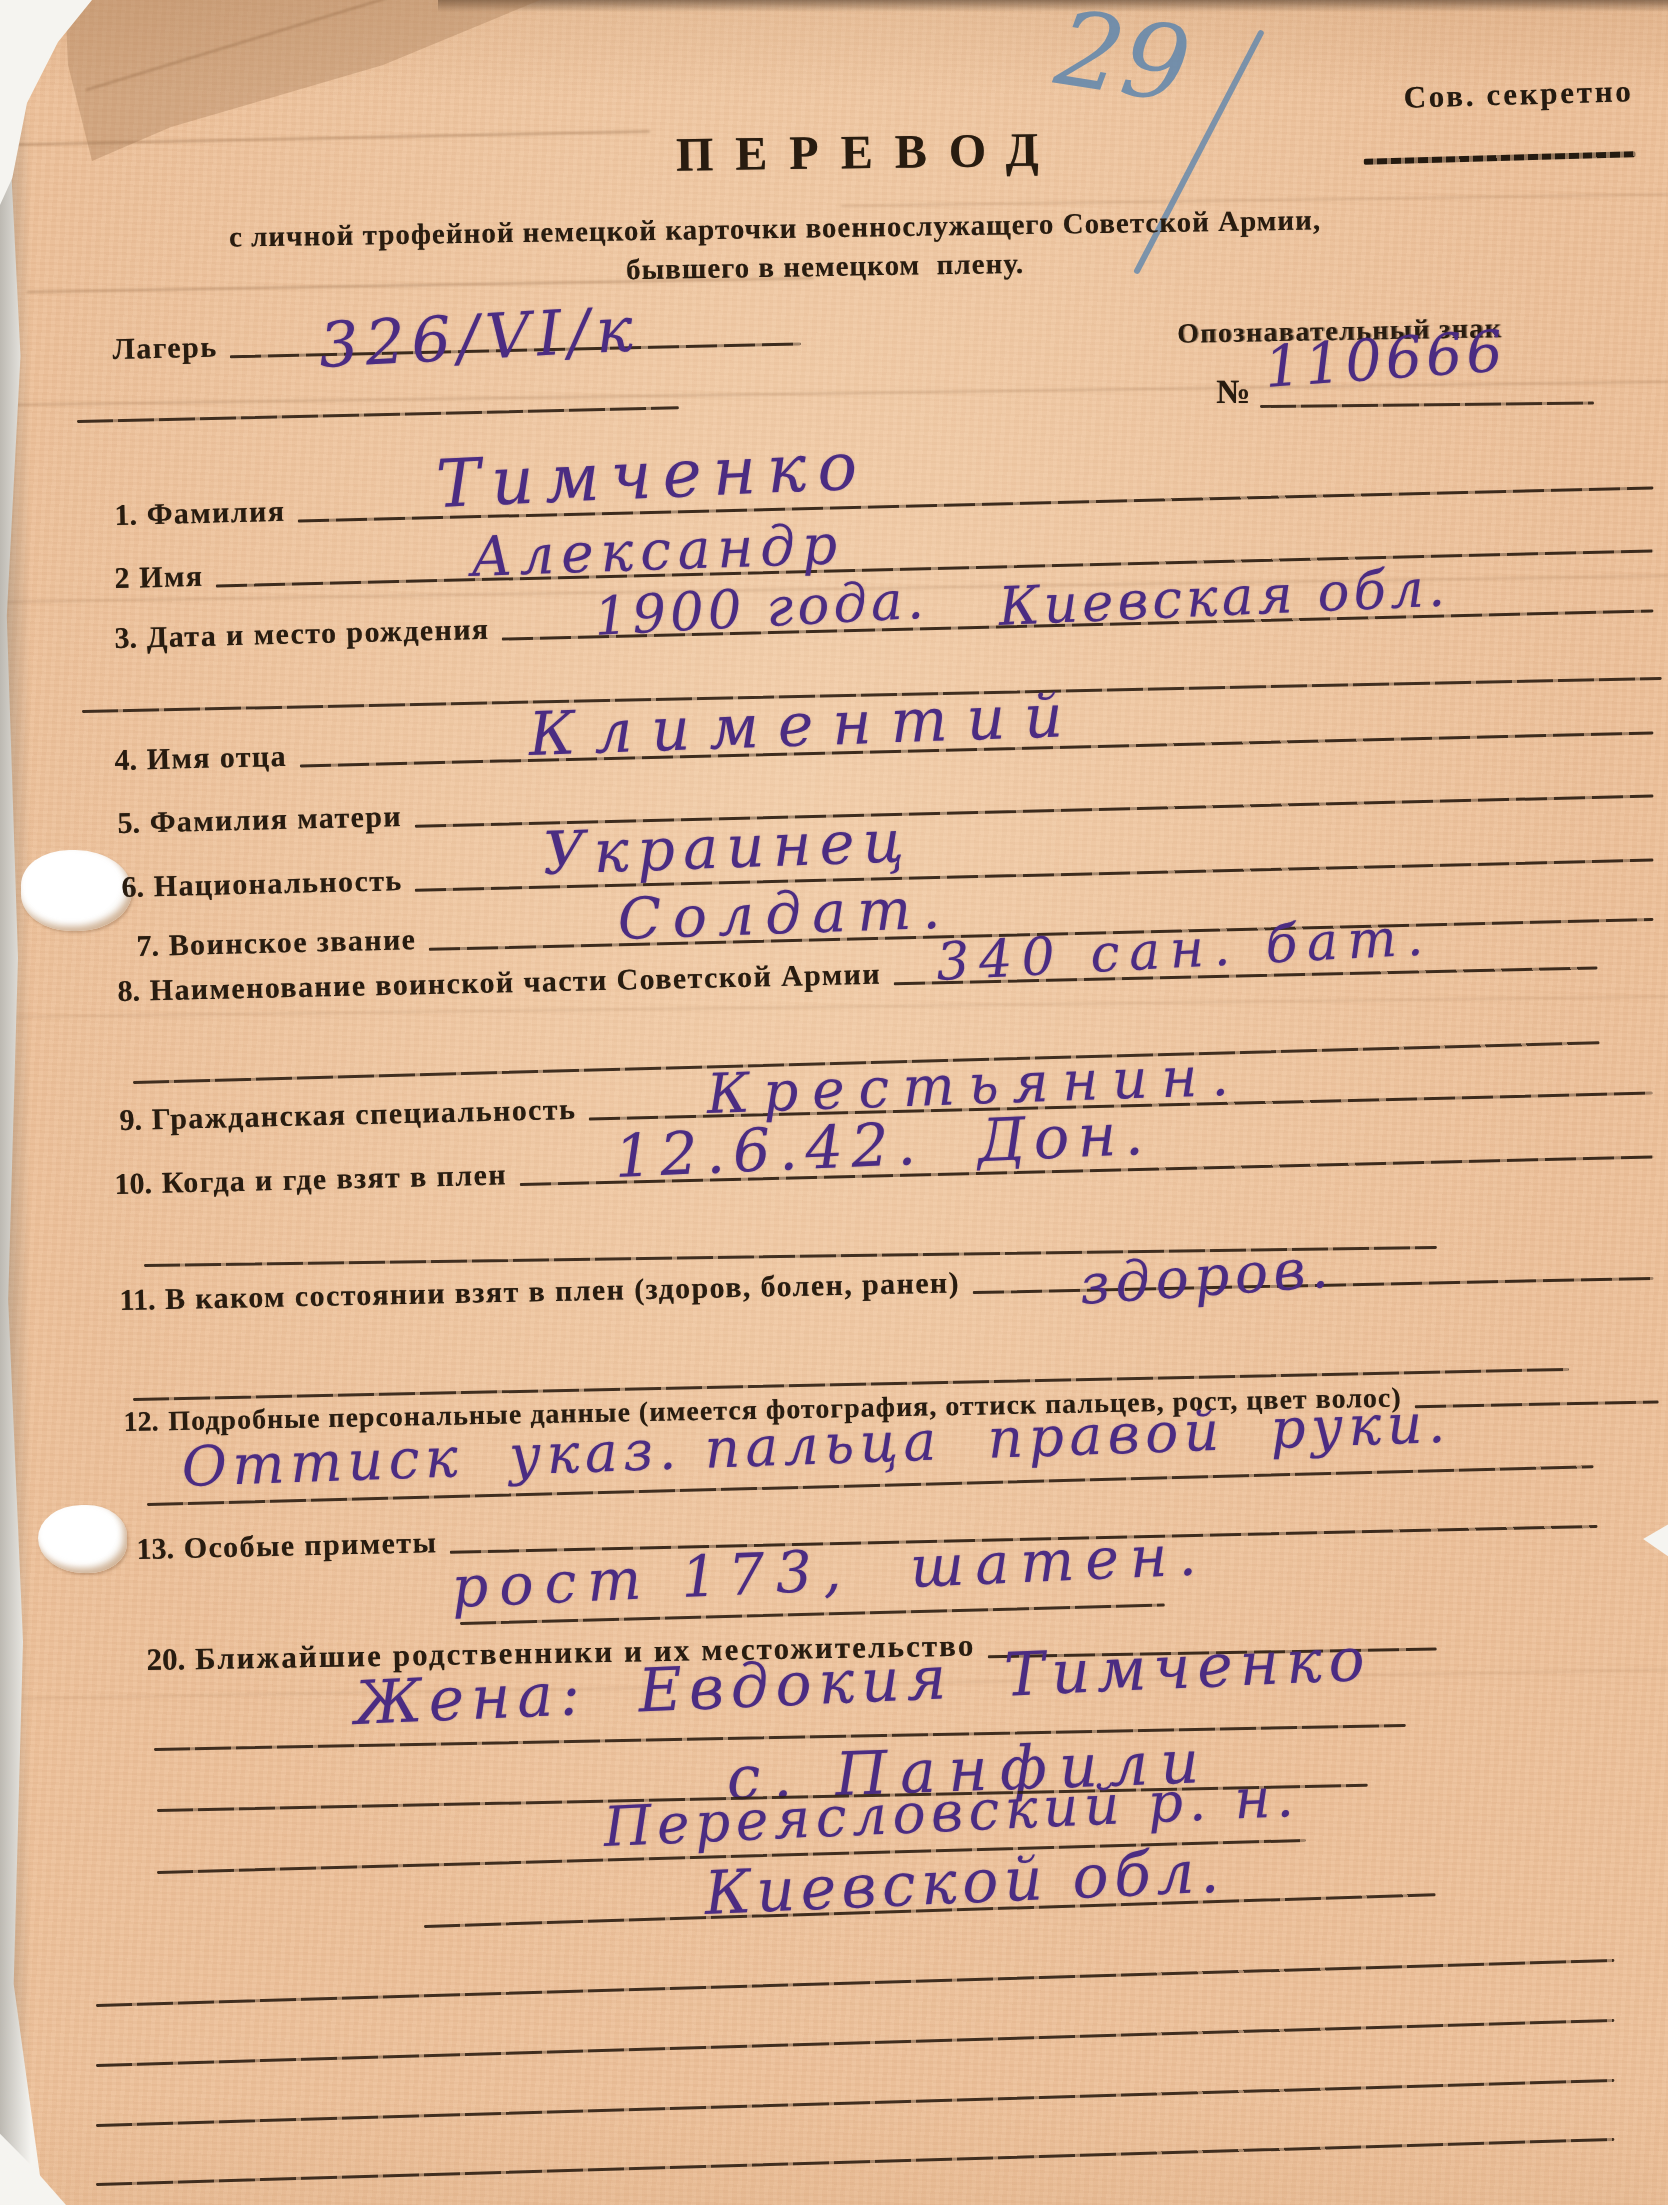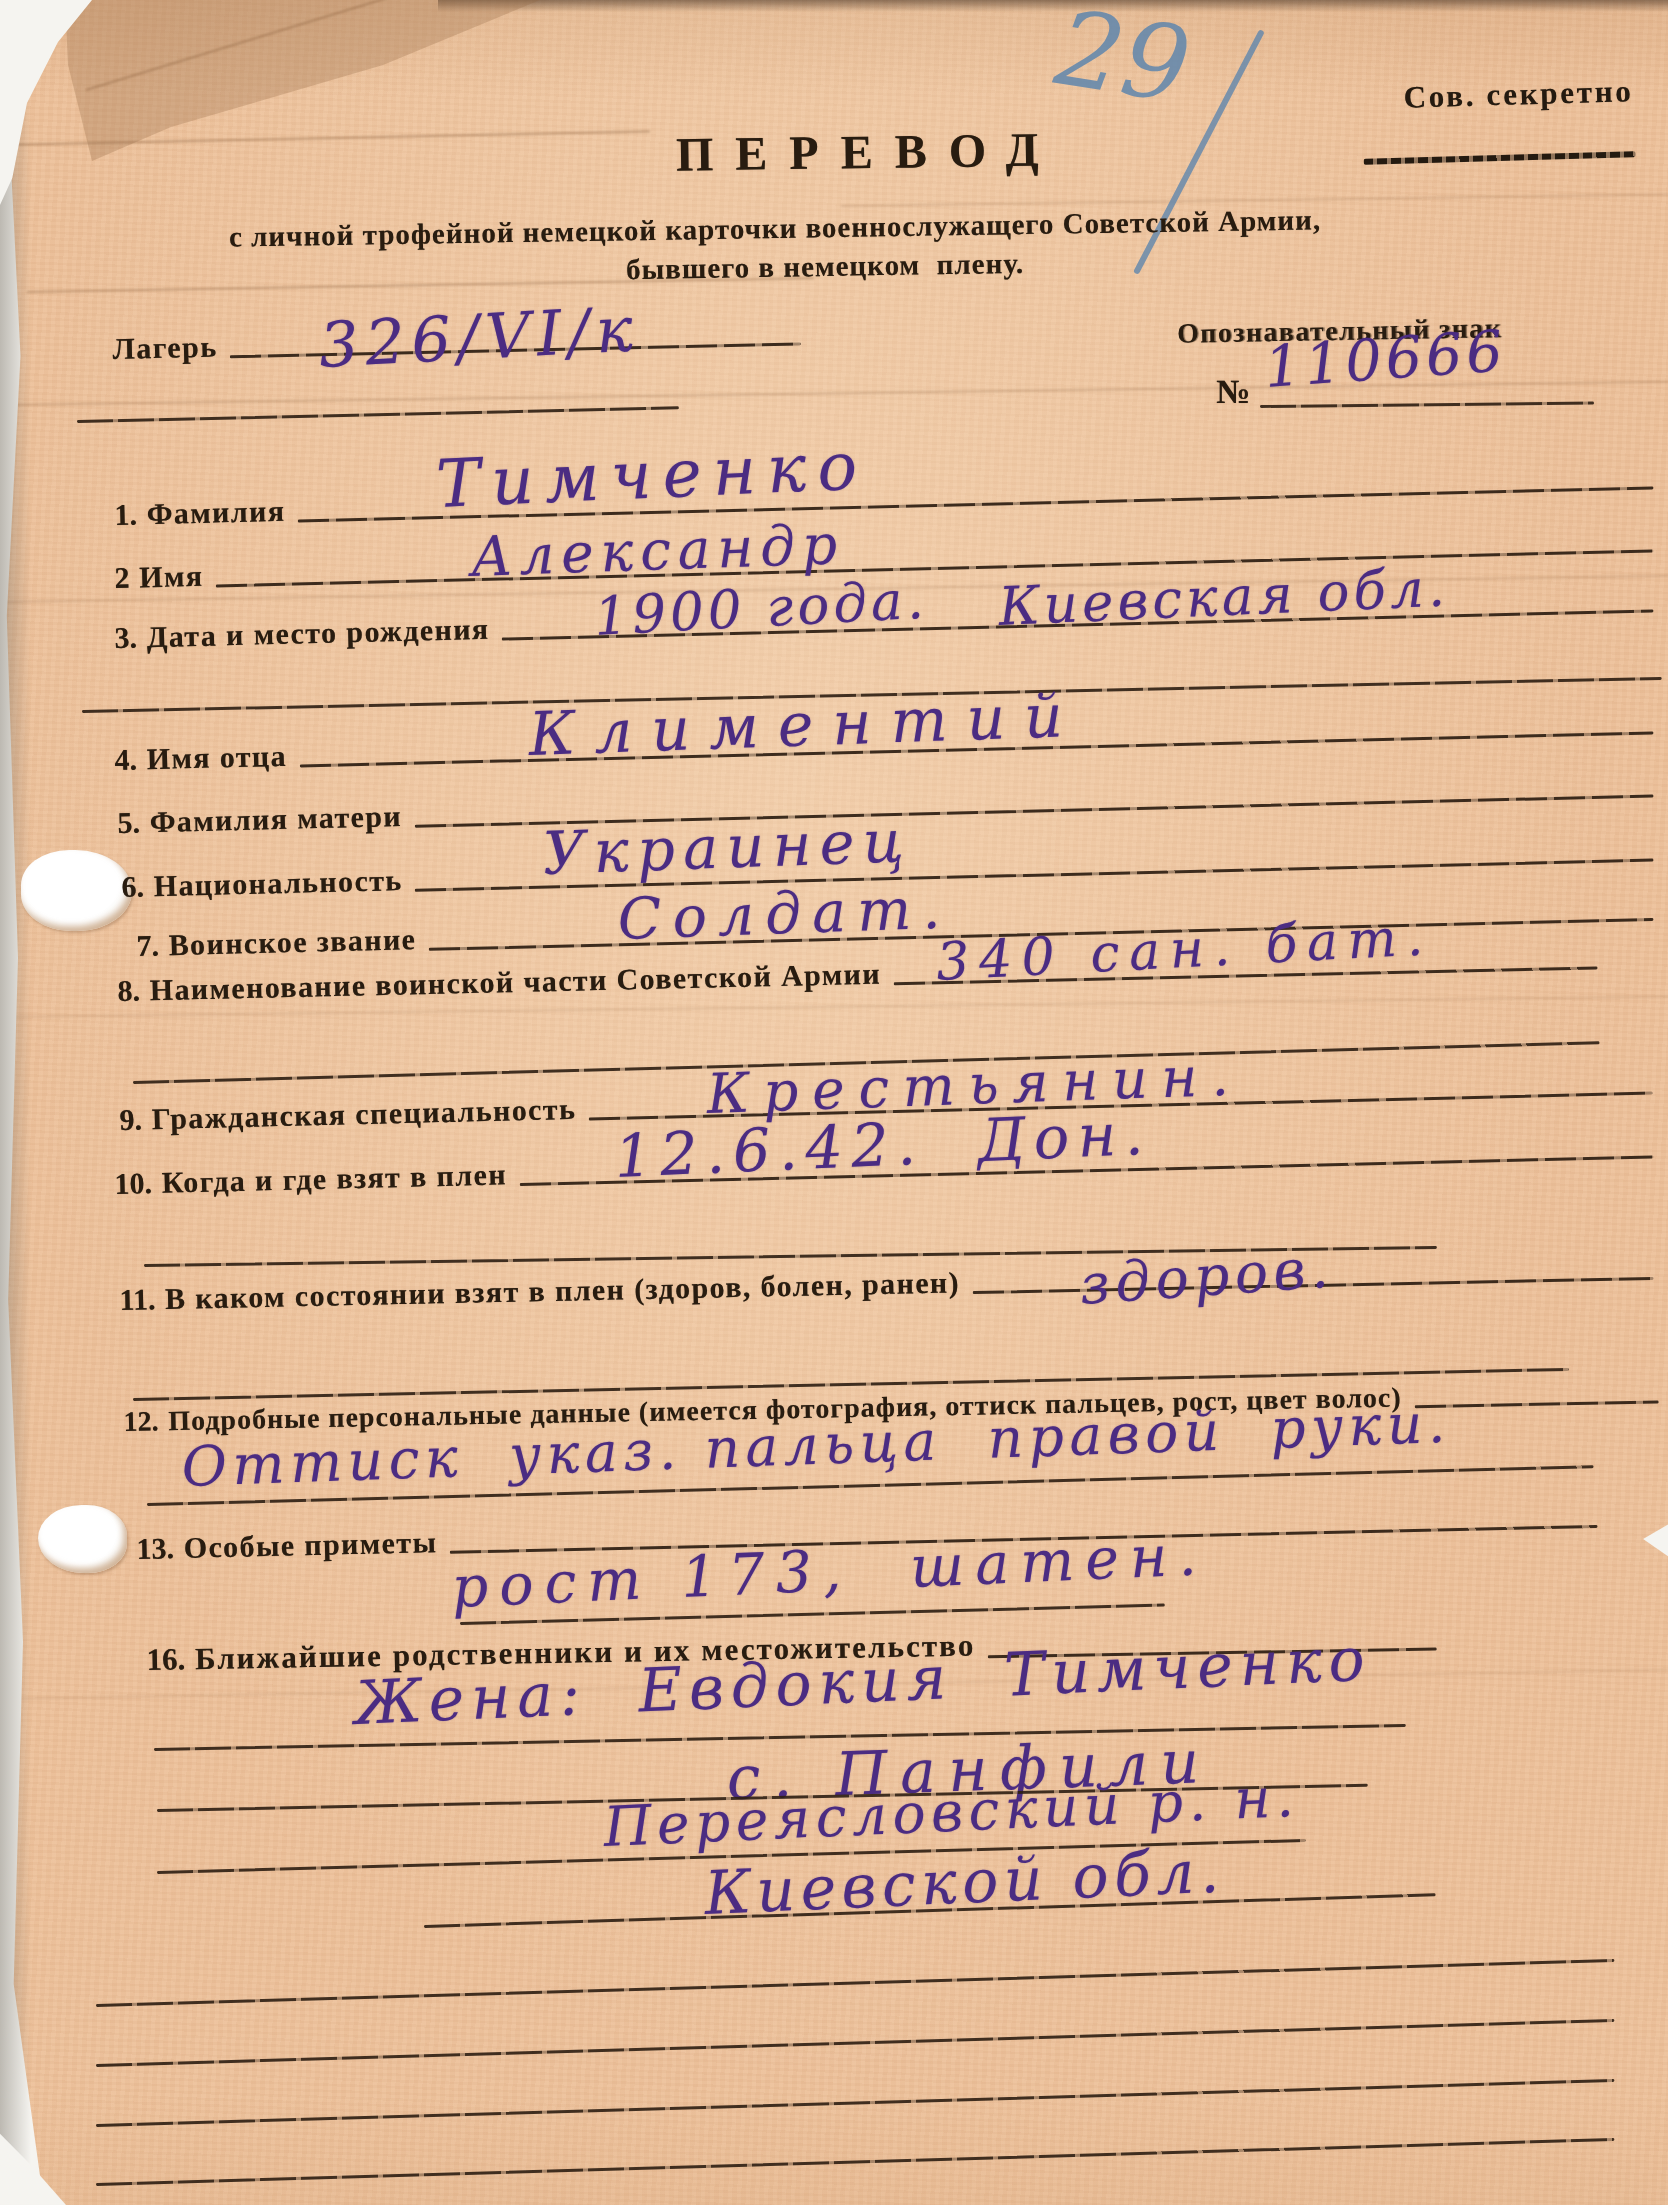--- a/index.html
+++ b/index.html
@@ -175,21 +175,21 @@
 
   <div class="frow" style="left:137px;top:1532px;width:1464px;transform:rotate(-1.3deg);">
     <span class="fnum">13.</span>
     <span class="flabel">Особые приметы</span>
     <span class="rule"></span>
   </div>
   <div class="hw" style="left:453px;top:1554px;font-size:57px;letter-spacing:11px;transform:rotate(-2.5deg);">рост 173,  шатен.</div>
   <div class="xline" style="left:460px;top:1622px;width:705px;transform:rotate(-1.5deg);"></div>
 
   <div class="frow" style="left:147px;top:1642px;width:1293px;transform:rotate(-1deg);">
-    <span class="fnum" style="font-size:31px;">16.</span>
+    <span class="fnum" style="font-size:31px;">20.</span>
     <span class="flabel" style="font-size:31px;letter-spacing:2.1px;">Ближайшие родственники и их местожительство</span>
     <span class="rule"></span>
   </div>
   <div class="hw" style="left:356px;top:1668px;font-size:60px;letter-spacing:6.8px;transform:rotate(-2.5deg);">Жена:  Евдокия  Тимченко</div>
   <div class="xline" style="left:154px;top:1748px;width:1252px;transform:rotate(-1.1deg);"></div>
   <div class="hw" style="left:728px;top:1743px;font-size:60px;letter-spacing:12.3px;transform:rotate(-2deg);">с. Панфили</div>
   <div class="xline" style="left:157px;top:1809px;width:1211px;transform:rotate(-1.2deg);"></div>
   <div class="hw" style="left:605px;top:1795px;font-size:55px;letter-spacing:5.5px;transform:rotate(-2.5deg);">Переясловский р. н.</div>
   <div class="xline" style="left:157px;top:1871px;width:1149px;transform:rotate(-1.6deg);"></div>
   <div class="hw" style="left:706px;top:1858px;font-size:60px;letter-spacing:5.5px;transform:rotate(-2.5deg);">Киевской обл.</div>

